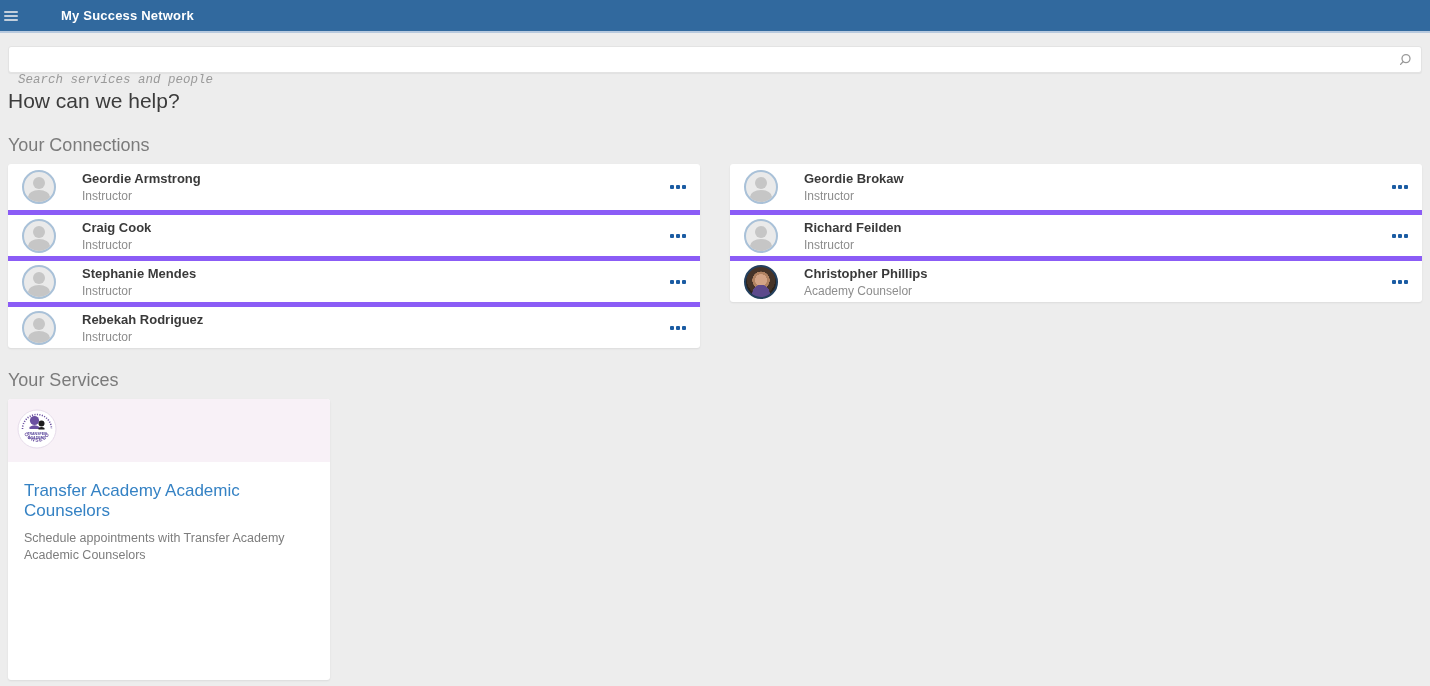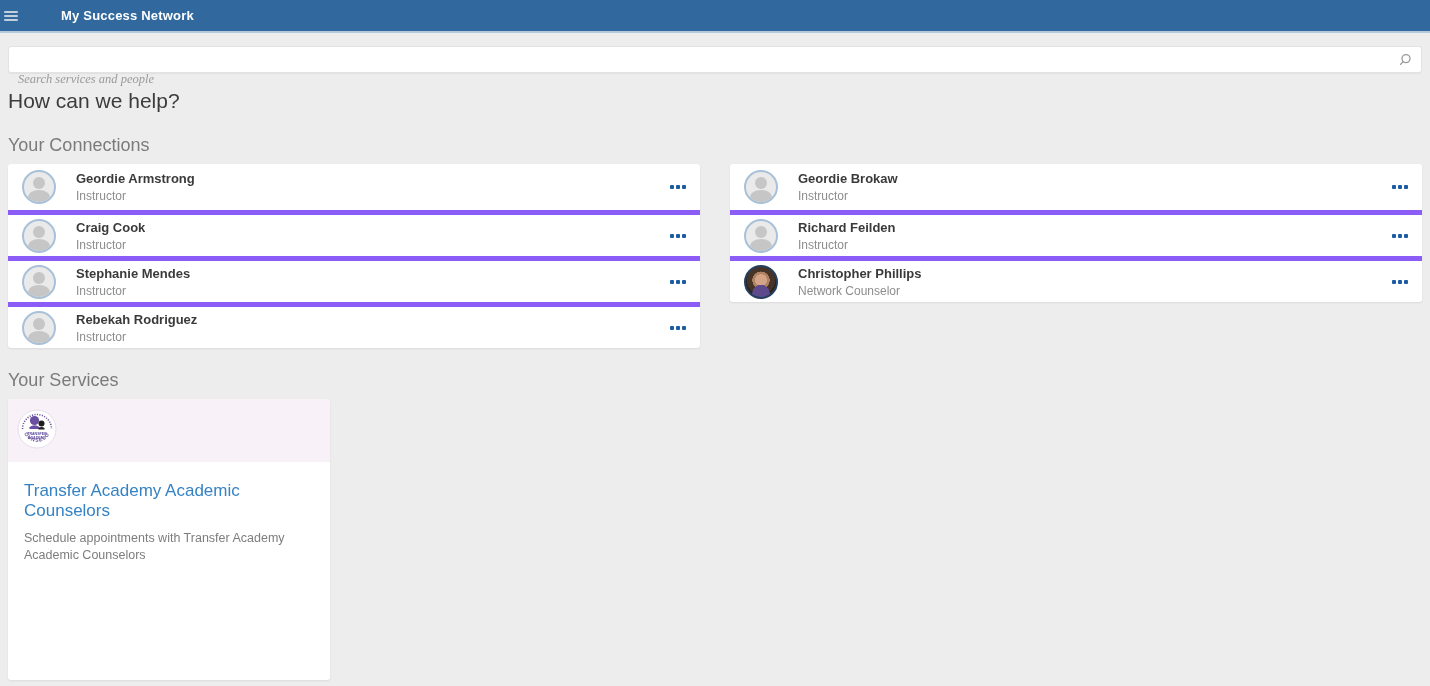--- a/index.html
+++ b/index.html
@@ -17,21 +17,21 @@
 
   
   .content{ padding:0 8px; }
   .searchbar{
     margin-top:13px; height:27px; background:#ffffff; border:1px solid #e3e3e3;
     border-radius:3px; box-shadow:0 1px 1px rgba(0,0,0,.05);
     display:flex; align-items:center; padding:0 9px;
   }
   .searchbar input{
     flex:1; border:none; outline:none; font-size:12.5px; font-style:italic;
-    color:#0369a1; background:transparent; font-family:Liberation Serif, serif;margin-top:40px;
+    color:#0369a1; background:transparent; font-family:Liberation Mono, monospace;margin-top:40px;
   }
   .searchbar input::placeholder{ color:#9a9a9a; font-style:italic; }
   .search-icon{ flex:0 0 auto; cursor:pointer; display:block; }
 
   
   .page-heading{ margin-top:16px; font-size:21px; font-weight:400; color:#3c3c3c; }
   .section-label{ margin-top:22px; font-size:18px; color:#7b7b7b; }
 
   
   .conn-grid{ margin-top:8px; display:grid; grid-template-columns:1fr 1fr; column-gap:30px; align-items:start; }
@@ -49,21 +49,21 @@
   .avatar.placeholder::after{        
     content:""; position:absolute; left:50%; top:18px; width:22px; height:14px;
     margin-left:-11px; border-radius:50% 50% 0 0; background:#c6c6c6;
   }
   .avatar.photo{
     border-color:#24405e;
     background:
       radial-gradient(circle at 50% 88%, #5d4a8c 0 28%, transparent 29%),
       radial-gradient(circle at 50% 44%, #d3a486 0 26%, #b08261 27% 38%, #463428 39% 62%, #2c241e 63% 100%);
   }
-  .conn-text{ margin-left:20px; }
+  .conn-text{ margin-left:26px; }
   .conn-name{ font-size:13px; font-weight:bold; color:#3a3a3a; }
   .conn-role{ font-size:12px; color:#8d8d8d; margin-top:3px; }
   .dots{ margin-left:auto; display:flex; cursor:pointer; padding:4px 0; }
   .dots i{ width:4px; height:4px; background:#1b5ca3; border-radius:1px; margin-left:2px; display:block; }
 
   
   .services-grid{ margin-top:8px; display:flex; }
   .service-card{
     width:322px; height:281px; background:#fff; border-radius:3px;
     box-shadow:0 1px 2px rgba(0,0,0,.08); display:flex; flex-direction:column; overflow:hidden;
@@ -189,21 +189,21 @@
               <i></i>
               <i></i>
               <i></i>
             </span>
   </div>
 
   <div class="conn-row">
     <span class="avatar photo"></span>
     <span class="conn-text">
       <div class="conn-name">Christopher Phillips</div>
-      <div class="conn-role">Network Counselor</div>
+      <div class="conn-role">Academy Counselor</div>
     </span>
     <span class="dots">
               <i></i>
               <i></i>
               <i></i>
             </span>
   </div>
 </div>
       </div>
 

